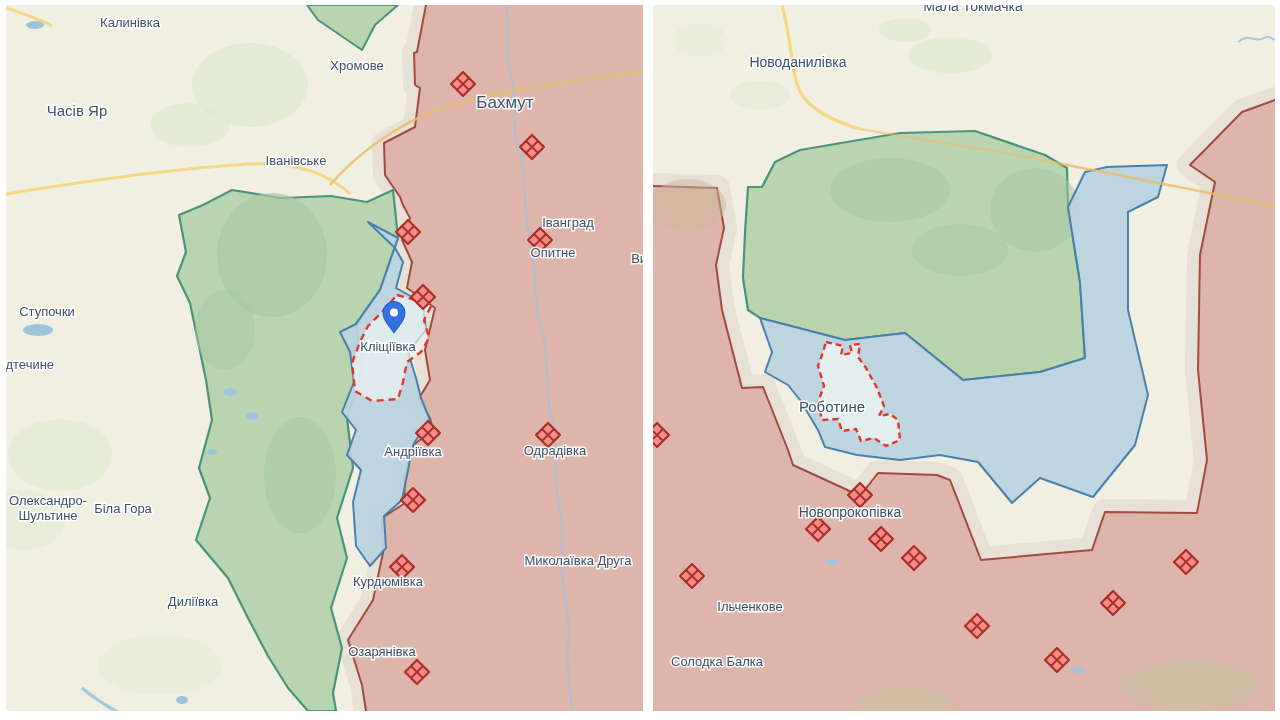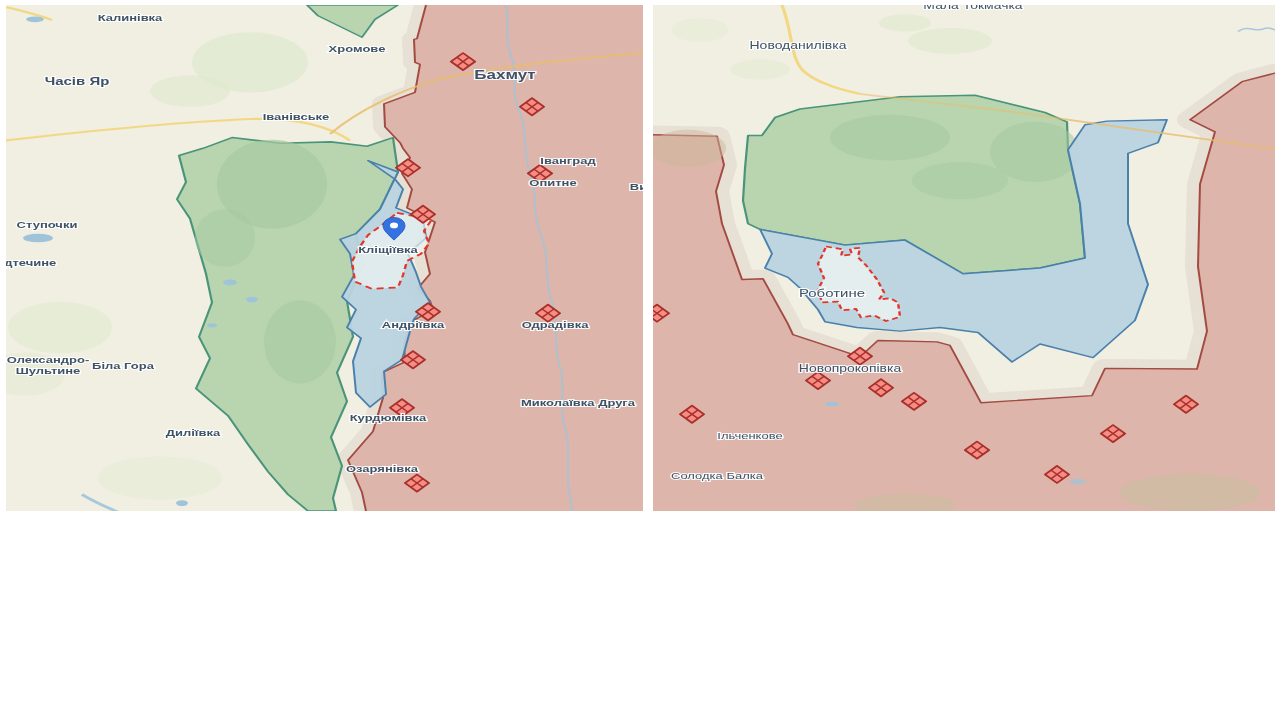--- a/index.html
+++ b/index.html
@@ -1,19 +1,19 @@
 <!DOCTYPE html>
 <html><head>
 <meta charset="utf-8">
 <style>
   html,body{margin:0;padding:0;background:#ffffff;}
   #stage{position:relative;width:1280px;height:720px;background:#ffffff;overflow:hidden;
          font-family:"Liberation Sans","DejaVu Sans",sans-serif;}
-  .panel{position:absolute;top:5px;height:506px;background:#a16207;}
-  #left-panel{left:6px;width:637px;font-weight:bold;}
+  .panel{position:absolute;top:5px;height:706px;background:#a16207;}
+  #left-panel{left:6px;width:637px;}
   #right-panel{left:653px;width:622px;}
   .divider{position:absolute;top:0;left:643px;width:10px;height:720px;background:#ffffff;}
   svg{display:block;width:100%;height:100%;}
   .map-label{fill:#3d5266;stroke:rgba(255,255,255,0.9);stroke-width:3px;paint-order:stroke;
              text-anchor:middle;font-family:"Liberation Sans","DejaVu Sans",sans-serif;}
   .zone-line{fill:none;stroke-linejoin:round;stroke-linecap:round;}
 </style>
 </head>
 <body>
 

